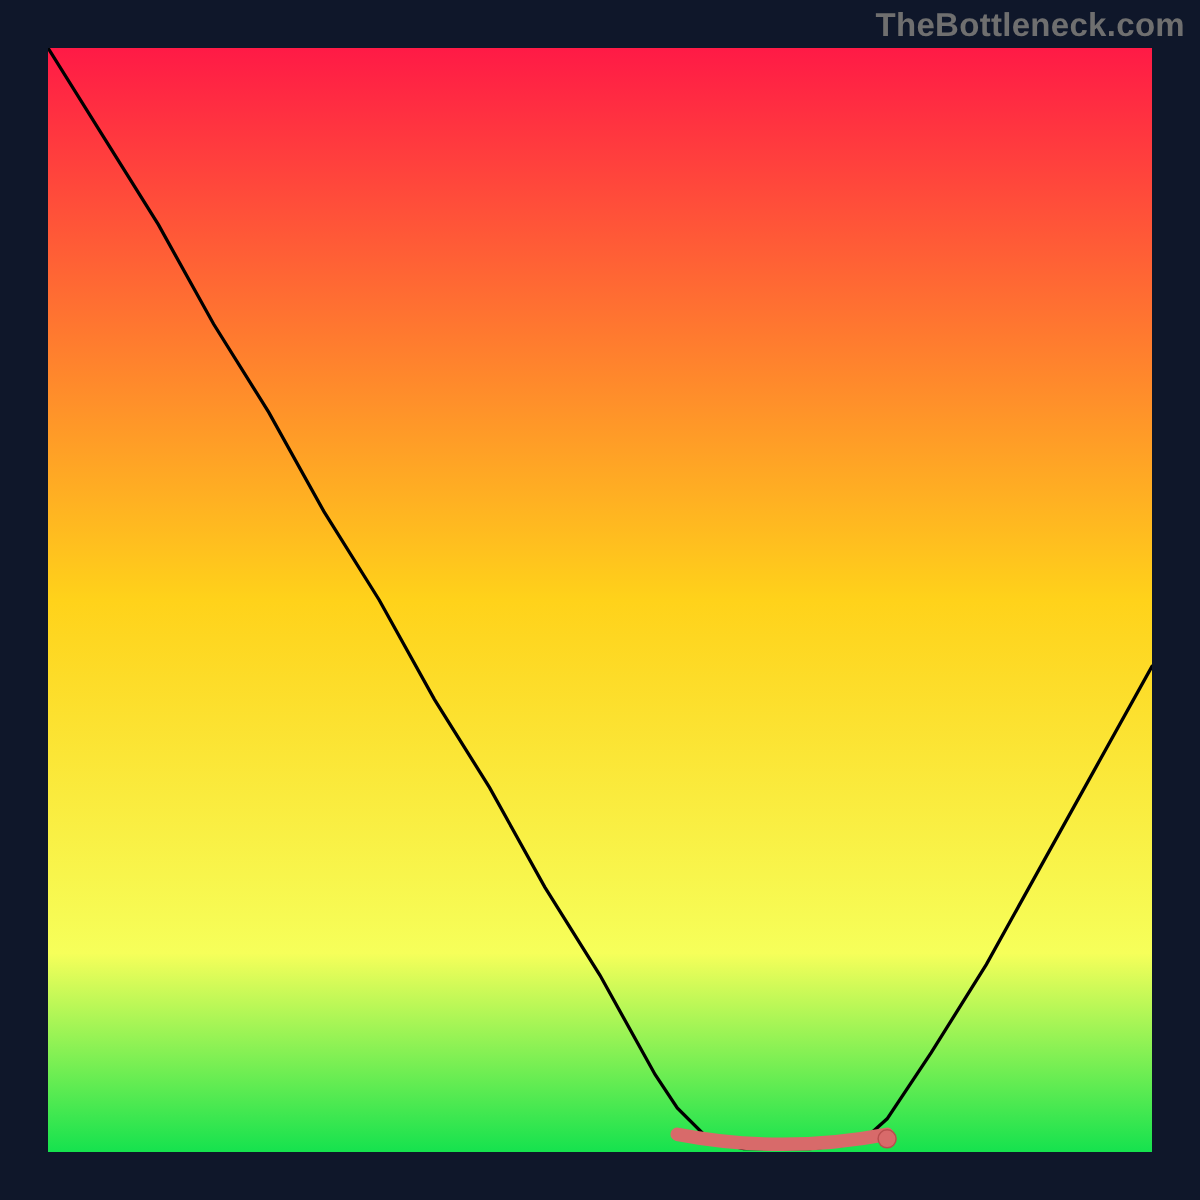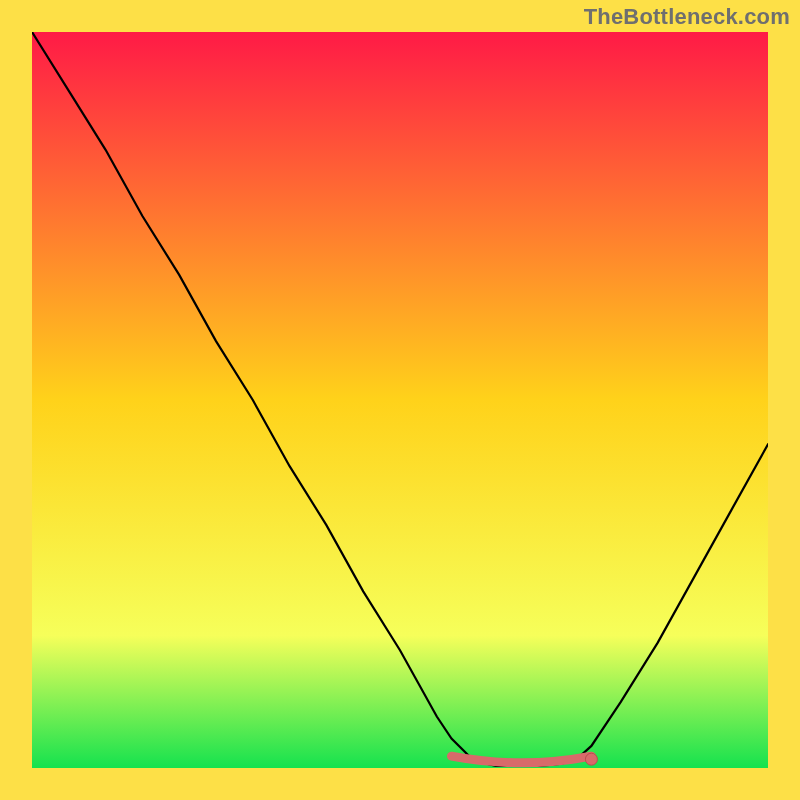--- a/index.html
+++ b/index.html
@@ -8,21 +8,21 @@
     width: 800px;
     height: 800px;
     background: #000;
     font-family: Arial, Helvetica, sans-serif;
     overflow: hidden;
   }
   .frame {
     position: relative;
     width: 800px;
     height: 800px;
-    background: #fde047;
+    background: #0f172a;
   }
   .attribution {
     position: absolute;
     top: 4px;
     right: 10px;
     color: #6f6f6f;
     font-size: 22px;
     font-weight: 600;
     letter-spacing: 0.2px;
     user-select: none;

